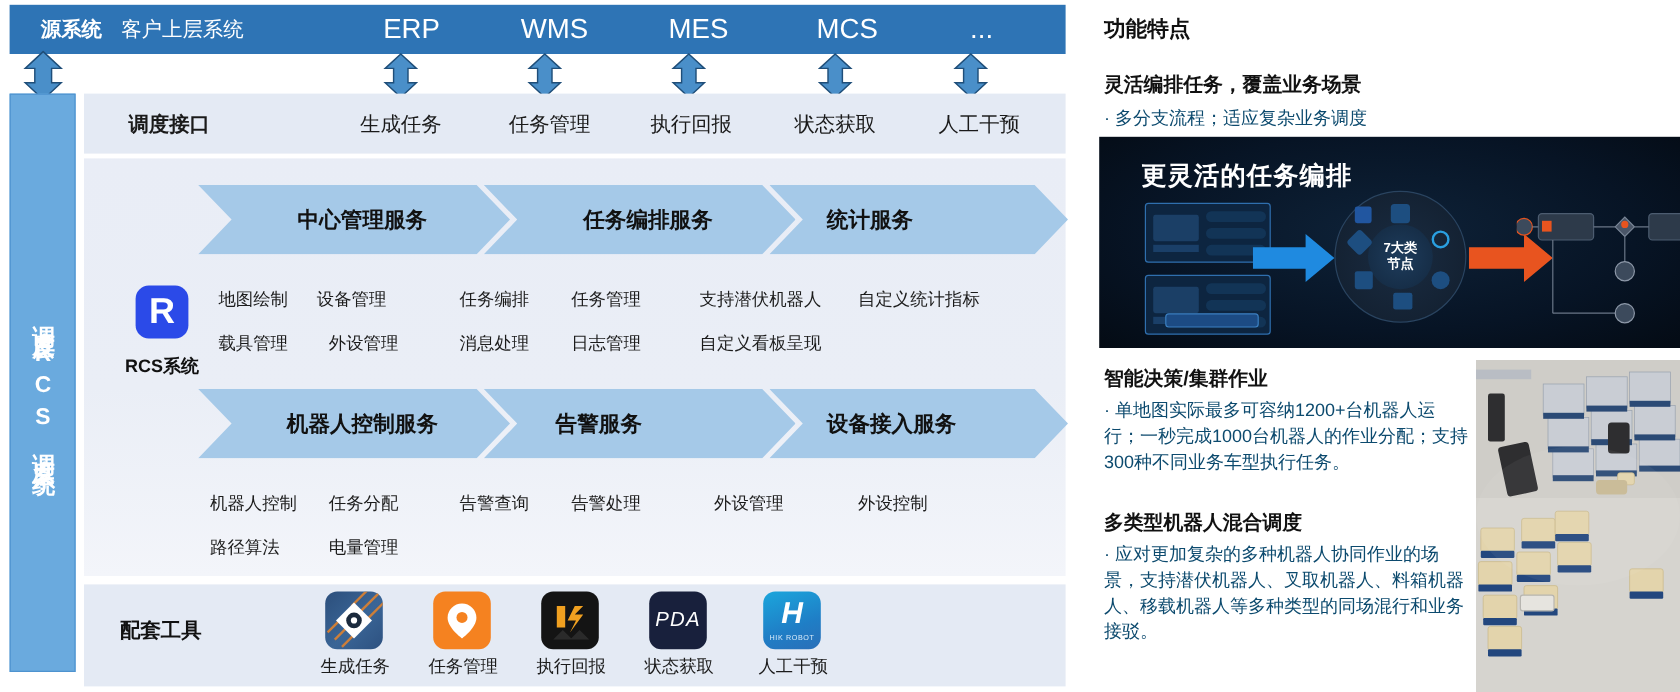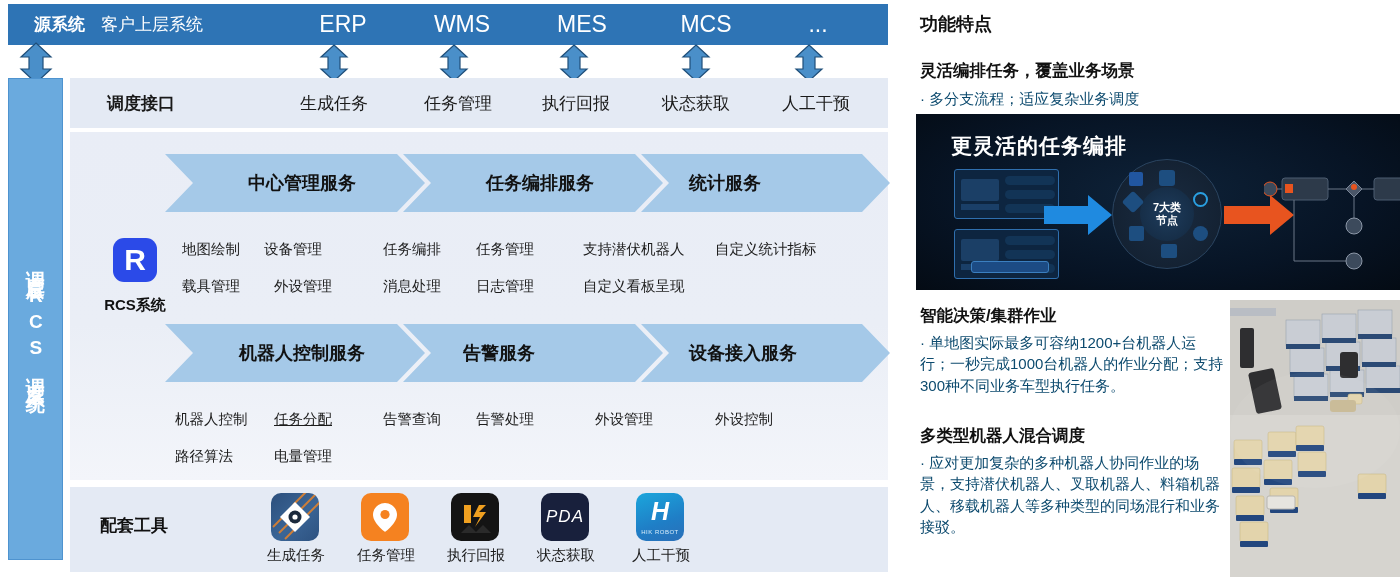--- a/index.html
+++ b/index.html
@@ -242,21 +242,21 @@
              clip-path: polygon(0 0, 232px 0, 260px 29px, 232px 58px, 0 58px, 28px 29px);">
           <span class="clabel" style="text-align:left; padding-left:60px;">告警服务</span>
         </div>
         <div class="chev" style="left:476px; width:249px;
              clip-path: polygon(0 0, 221px 0, 249px 29px, 221px 58px, 0 58px, 28px 29px);">
           <span class="clabel" style="text-align:left; padding-left:48px;">设备接入服务</span>
         </div>
       </div>
 
       <span class="item" style="left:105px; top:278px;">机器人控制</span>
-      <span class="item" style="left:204px; top:278px;text-decoration:underline;">任务分配</span>
+      <span class="item" style="left:204px; top:278px;">任务分配</span>
       <span class="item" style="left:313px; top:278px;">告警查询</span>
       <span class="item" style="left:406px; top:278px;">告警处理</span>
       <span class="item" style="left:525px; top:278px;">外设管理</span>
       <span class="item" style="left:645px; top:278px;">外设控制</span>
 
       <span class="item" style="left:105px; top:315px;">路径算法</span>
       <span class="item" style="left:204px; top:315px;">电量管理</span>
     </div>
 
     <div class="tools-strip">

